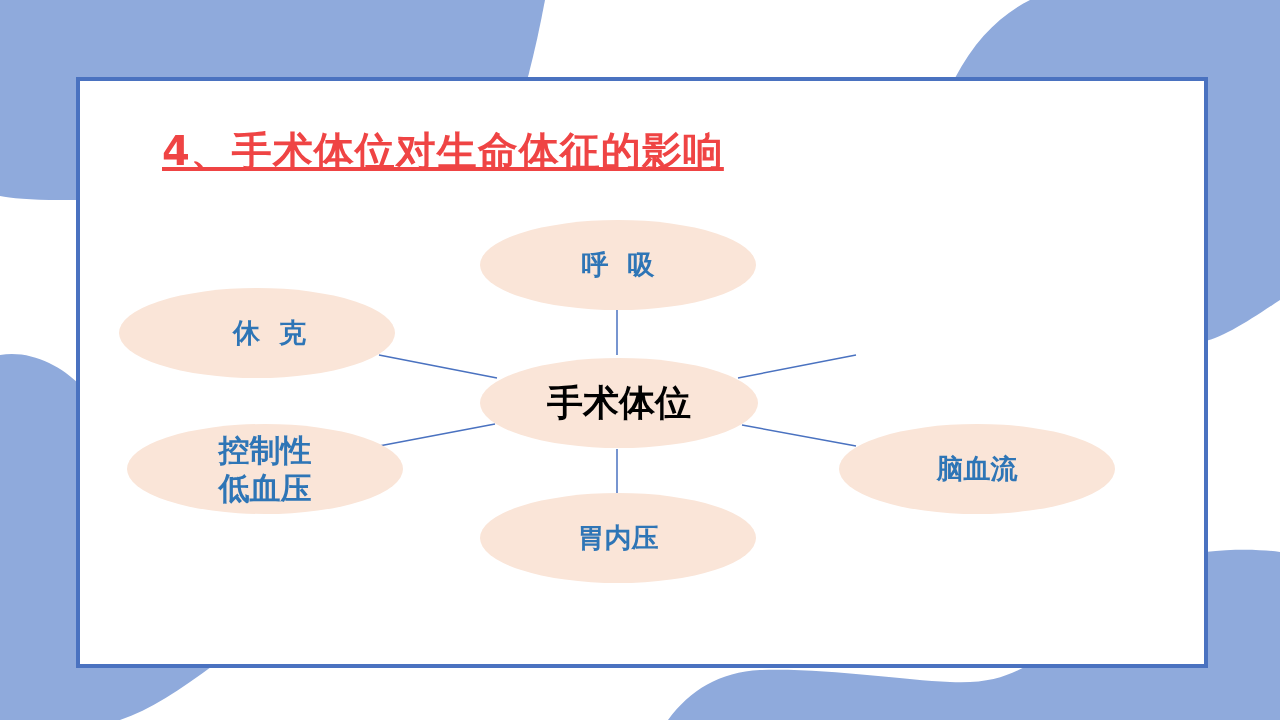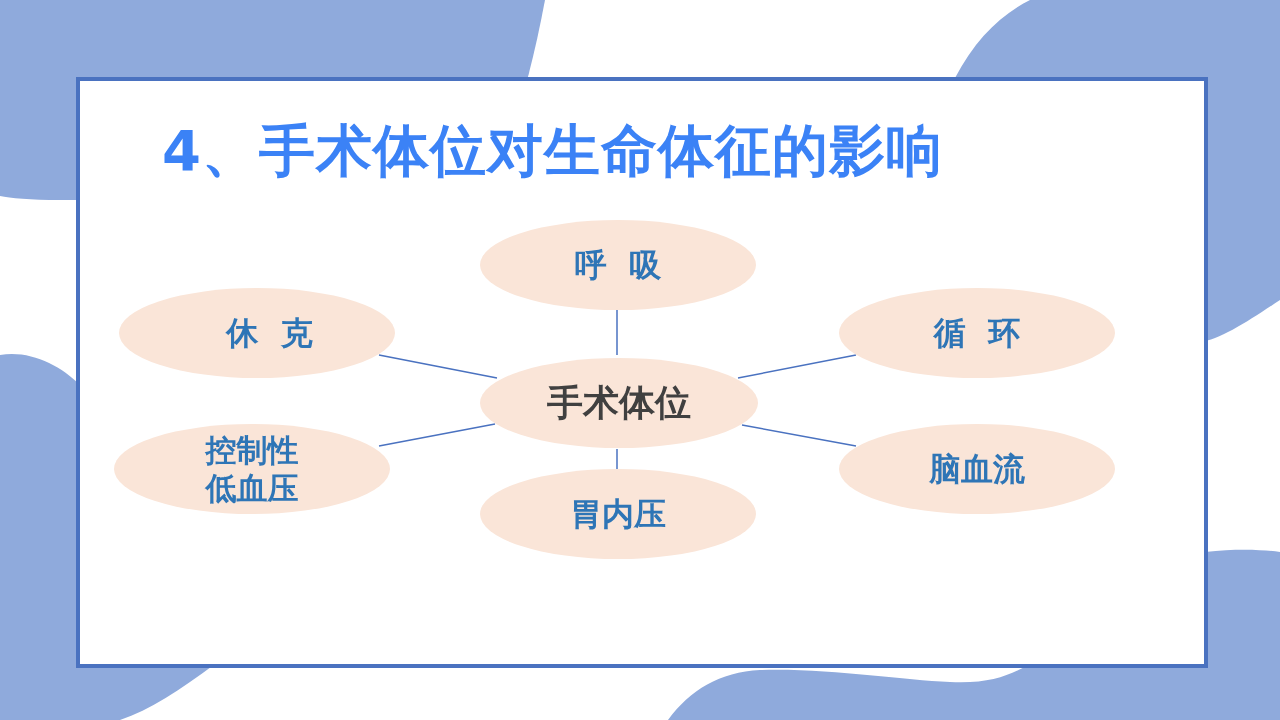--- a/index.html
+++ b/index.html
@@ -30,55 +30,56 @@
       width: 1124px;
       height: 583px;
       background: #ffffff;
       border: 4px solid #4a72c0;
       box-sizing: content-box;
     }
     .title {
       position: absolute;
       left: 162px;
       top: 115px;
-      font-size: 56px;
+      font-size: 40px;
       font-weight: bold;
-      color: #3b82f6;
+      color: #ef4444;
       letter-spacing: 1px;
       white-space: nowrap;
       line-height: 72px;
+      text-decoration: underline;
     }
     .connectors {
       position: absolute;
       left: 0; top: 0;
       width: 1280px; height: 720px;
       pointer-events: none;
     }
     .node {
       position: absolute;
       width: 276px;
       height: 90px;
       border-radius: 50%;
       background: #fae5d8;
       display: flex;
       align-items: center;
       justify-content: center;
       text-align: center;
       color: #2e75b6;
       font-weight: bold;
-      font-size: 32px;
+      font-size: 27px;
       line-height: 44px;
       white-space: pre-line;
     }
     .node.small-text {
       font-size: 31px;
       line-height: 38px;
     }
     .node.center {
-      color: #404040;
+      color: #000000;
       font-size: 36px;
     }
   </style>
 </head>
 <body>
 
 <div class="slide">
 
   <svg class="bg-blobs" viewBox="0 0 1280 720" xmlns="http://www.w3.org/2000/svg">
 
@@ -111,30 +112,27 @@
   </div>
 
   <div class="node" style="left:480px; top:220px;">
     <span style="white-space:pre;">呼  吸</span>
   </div>
 
   <div class="node" style="left:119px; top:288px;">
     <span style="white-space:pre;margin-left:25px;">休  克</span>
   </div>
 
-  <div class="node" style="left:839px; top:288px;">
-    <span style="white-space:pre;">循  环</span>
-  </div>
 
-  <div class="node small-text" style="left:114px; top:424px;">
+  <div class="node small-text" style="left:127px; top:424px;">
     <span>控制性
 低血压</span>
   </div>
 
   <div class="node" style="left:839px; top:424px;justify-content:center;">
     <span>脑血流</span>
   </div>
 
-  <div class="node" style="left:480px; top:469px;">
+  <div class="node" style="left:480px; top:493px;">
     <span>胃内压</span>
   </div>
 
 </div>
 
 </body></html>

